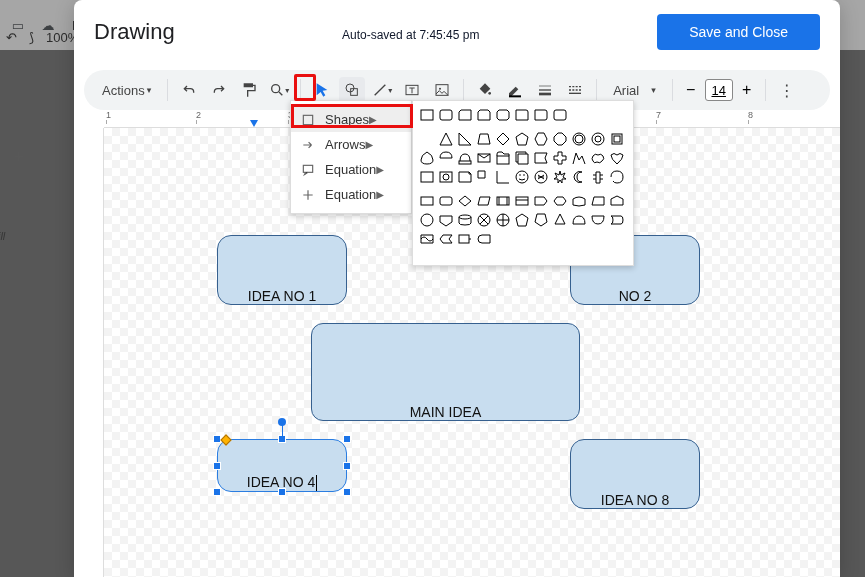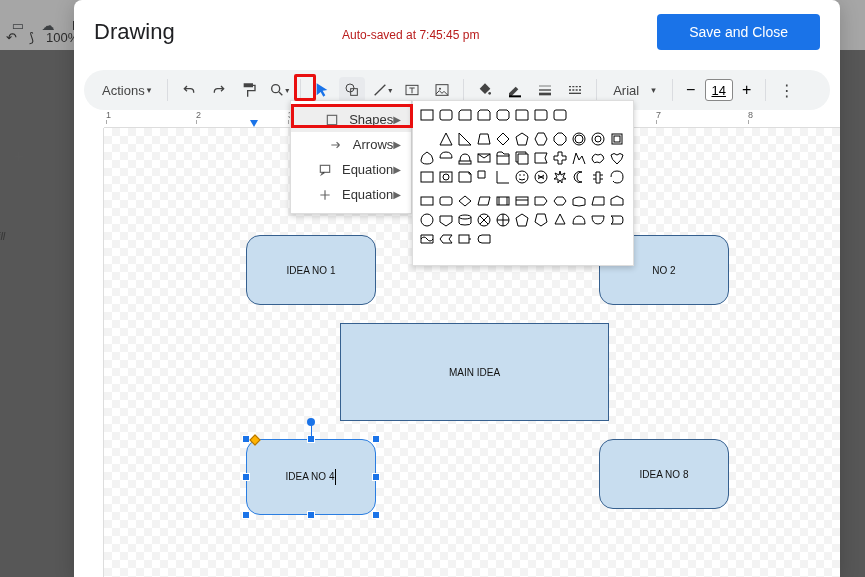--- a/index.html
+++ b/index.html
@@ -8,21 +8,21 @@
   .bg-toolbar { position: absolute; top: 0; left: 0; width: 865px; height: 50px; background: #fff; display: flex; align-items: center; gap: 10px; padding: 6px 8px; font-size: 13px; color: #444; }
   .bg-toolbar .icon { width: 20px; height: 20px; display: inline-flex; align-items: center; justify-content: center; color: #5f6368; }
   .overlay { position: absolute; inset: 0; background: rgba(0,0,0,0.35); }
   .drawing-modal {
     position: absolute; top: 0; left: 74px; width: 766px; height: 577px;
     background: #fff; border-radius: 8px 8px 0 0; box-shadow: 0 4px 20px rgba(0,0,0,0.2);
     display: flex; flex-direction: column; overflow: hidden;
   }
   .modal-header { display: flex; align-items: center; justify-content: space-between; padding: 14px 20px; }
   .modal-title { font-size: 22px; color: #202124; font-weight: 400; }
-  .autosave { font-size: 12px; color: #b91c1c; position: absolute; left: 268px; top: 28px;}
+  .autosave { font-size: 12px; color: #0f172a; position: absolute; left: 268px; top: 28px;}
   .save-close { background: #1a73e8; color: #fff; border: none; border-radius: 4px; padding: 10px 32px; font-size: 14px; font-weight: 500; cursor: pointer; }
   .toolbar {
     margin: 6px 10px 0 10px; height: 40px; background: #f1f3f4; border-radius: 20px;
     display: flex; align-items: center; padding: 0 10px; gap: 4px; position: relative; z-index: 5;
   }
   .toolbar-btn { width: 26px; height: 26px; display: inline-flex; align-items: center; justify-content: center; border-radius: 4px; color: #444; cursor: pointer; }
   .toolbar-sep { width: 1px; height: 22px; background: #dadce0; margin: 0 4px; }
   .actions-btn { font-size: 13px; color: #444; padding: 4px 8px; border-radius: 4px; cursor: pointer; display: inline-flex; align-items: center; gap: 2px; }
   .font-select { font-size: 13px; color: #444; padding: 2px 8px; display: inline-flex; align-items: center; gap: 12px; cursor: pointer; }
   .fontsize-box { display: inline-flex; align-items: center; gap: 4px; }
@@ -39,38 +39,38 @@
     background-image:
       linear-gradient(45deg,#f3f3f3 25%,transparent 25%),
       linear-gradient(-45deg,#f3f3f3 25%,transparent 25%),
       linear-gradient(45deg,transparent 75%,#f3f3f3 75%),
       linear-gradient(-45deg,transparent 75%,#f3f3f3 75%);
     background-size: 16px 16px;
     background-position: 0 0,0 8px,8px -8px,-8px 0;
   }
   .shape {
     position: absolute; border: 1.5px solid #36608f; background: #c8ddef;
-    display: flex; align-items: center; justify-content: center; font-size: 10px; color: #111; margin-left: 29px;
+    display: flex; align-items: flex-end; justify-content: center; font-size: 14px; color: #111;
   }
   .rounded { border-radius: 14px; }
   .selected { border: 1.5px solid #2a7de1; }
   .sel-handle { position: absolute; width: 8px; height: 8px; background: #1a73e8; border: 1px solid #fff; }
   .sel-handle.tl { top: -5px; left: -5px; } .sel-handle.tr { top:-5px; right:-5px;}
   .sel-handle.bl { bottom:-5px; left:-5px;} .sel-handle.br { bottom:-5px; right:-5px;}
   .sel-handle.tm { top:-5px; left: calc(50% - 4px);} .sel-handle.bm { bottom:-5px; left: calc(50% - 4px);}
   .sel-handle.lm { top: calc(50% - 4px); left:-5px;} .sel-handle.rm { top: calc(50% - 4px); right:-5px;}
   .rotate-handle { position:absolute; top:-22px; left:calc(50% - 4px); width:8px; height:8px; background:#1a73e8; border-radius:50%; }
   .rotate-line { position:absolute; top:-16px; left:calc(50% - 0.5px); width:1px; height:12px; background:#1a73e8;}
   .diamond-handle { position:absolute; top:-4px; left:4px; width:8px; height:8px; background:#ffb300; border:1px solid #b07000; transform: rotate(45deg);}
   .cursor { display:inline-block; width:1px; height:16px; background:#000; margin-left:1px; vertical-align:middle;}
   .menu {
     position: absolute; top: 46px; left: 216px; width: 122px; background:#fff;
     border:1px solid #ddd; box-shadow:0 2px 6px rgba(0,0,0,0.2); padding: 6px 0; font-size: 13px; z-index: 10;
   }
-  .menu-item { display: flex; align-items: center; justify-content: flex-end; padding: 5px 10px; cursor: pointer; color:#333; }
+  .menu-item { display: flex; align-items: center; justify-content: flex-start; padding: 5px 10px; cursor: pointer; color:#333; }
   .menu-item.highlighted { background:#eee; }
   .menu-item .mi-left { display:flex; align-items:center; gap:10px;}
   .menu-item .arrow { font-size: 10px; color:#666;}
   .submenu {
     position: absolute; top: 46px; left: 338px; width: 222px; background:#fff;
     border:1px solid #ddd; box-shadow:0 2px 6px rgba(0,0,0,0.2); padding: 6px 6px 10px 6px; z-index:10;
   }
   .shape-grid { display: grid; grid-template-columns: repeat(11, 16px); gap: 3px 3px; margin-bottom: 8px; }
   .shape-grid .cell { width:16px; height:16px; display:flex; align-items:center; justify-content:center; cursor:pointer; }
   .red-box { position:absolute; border:3px solid #e90f0f; pointer-events:none; z-index:20; }
@@ -223,29 +223,29 @@
     <div class="canvas-bg">
 
       <div class="shape rounded" style="top:107px; left:113px; width:130px; height:70px">
         <span>IDEA NO 1</span>
       </div>
 
       <div class="shape rounded" style="top:107px; left:466px; width:130px; height:70px">
         <span>NO 2</span>
       </div>
 
-      <div class="shape" style="top:195px; left:207px; width:269px; height:98px; border-radius:0">
+      <div class="shape" style="top:195px; left:207px; width:269px; height:98px; border-radius:12px">
         <span>MAIN IDEA</span>
       </div>
 
       <div class="shape rounded" style="top:311px; left:466px; width:130px; height:70px">
         <span>IDEA NO 8</span>
       </div>
 
-      <div class="shape rounded selected" style="top:311px; left:113px; width:130px; height:76px">
+      <div class="shape rounded selected" style="top:311px; left:113px; width:130px; height:53px">
         <span><span>IDEA NO 4</span><span class="cursor"></span></span>
         <div class="sel-handle tl"></div>
         <div class="sel-handle tm"></div>
         <div class="sel-handle tr"></div>
         <div class="sel-handle lm"></div>
         <div class="sel-handle rm"></div>
         <div class="sel-handle bl"></div>
         <div class="sel-handle bm"></div>
         <div class="sel-handle br"></div>
         <div class="rotate-line"></div>

